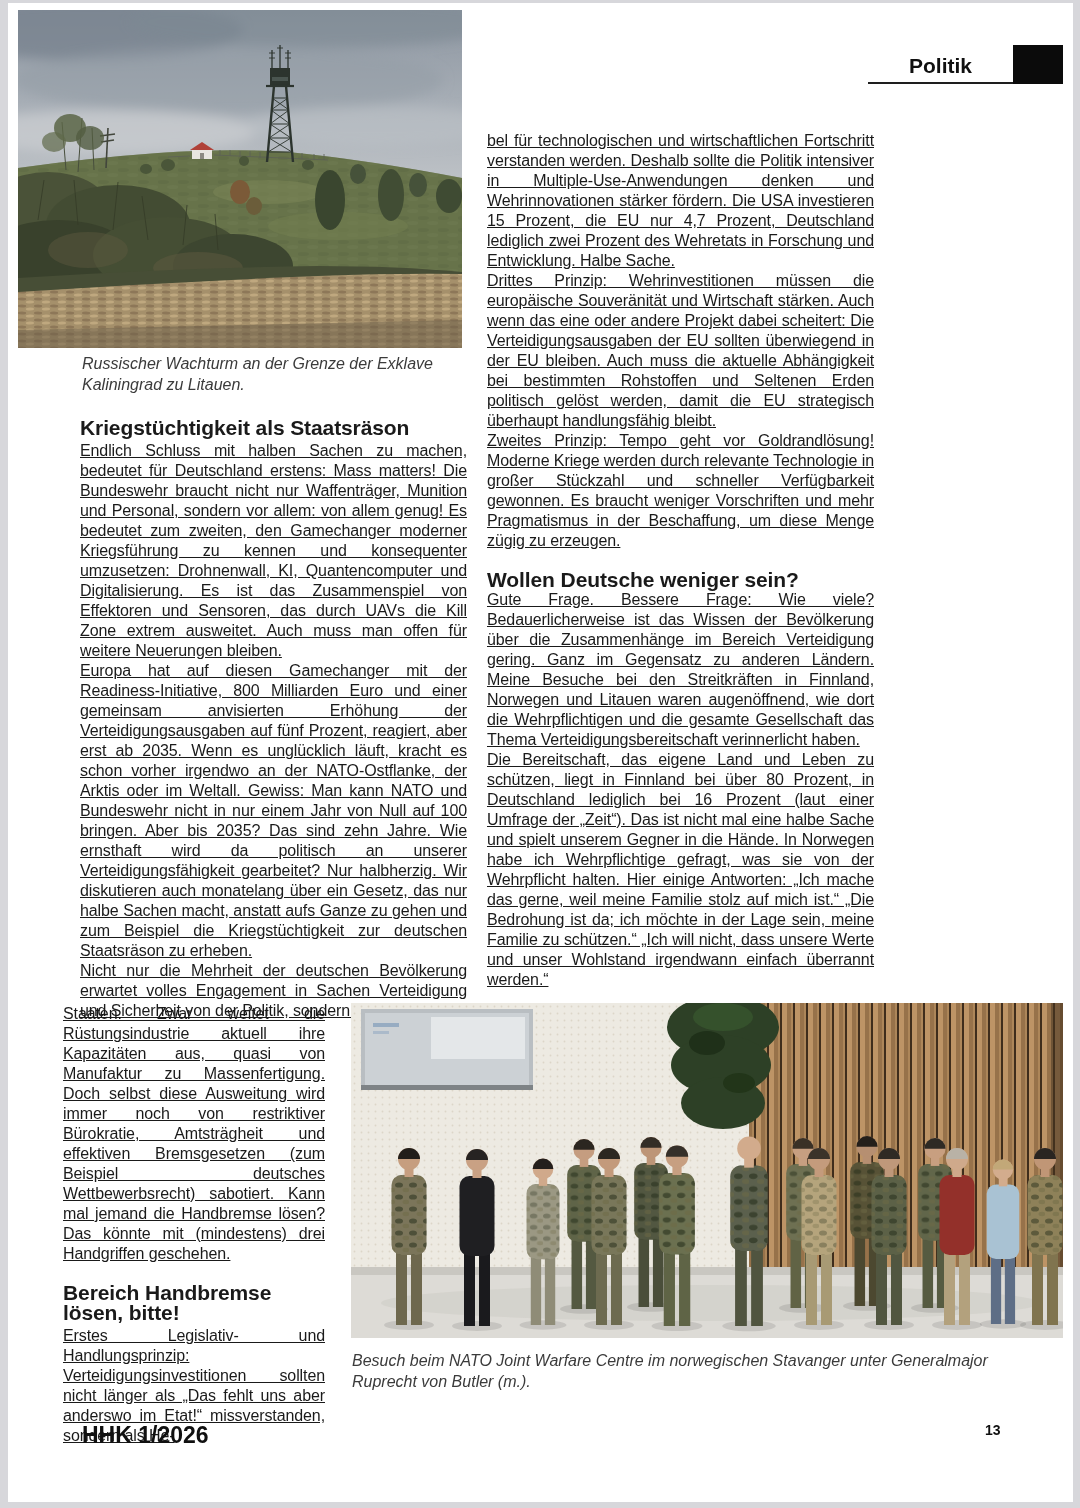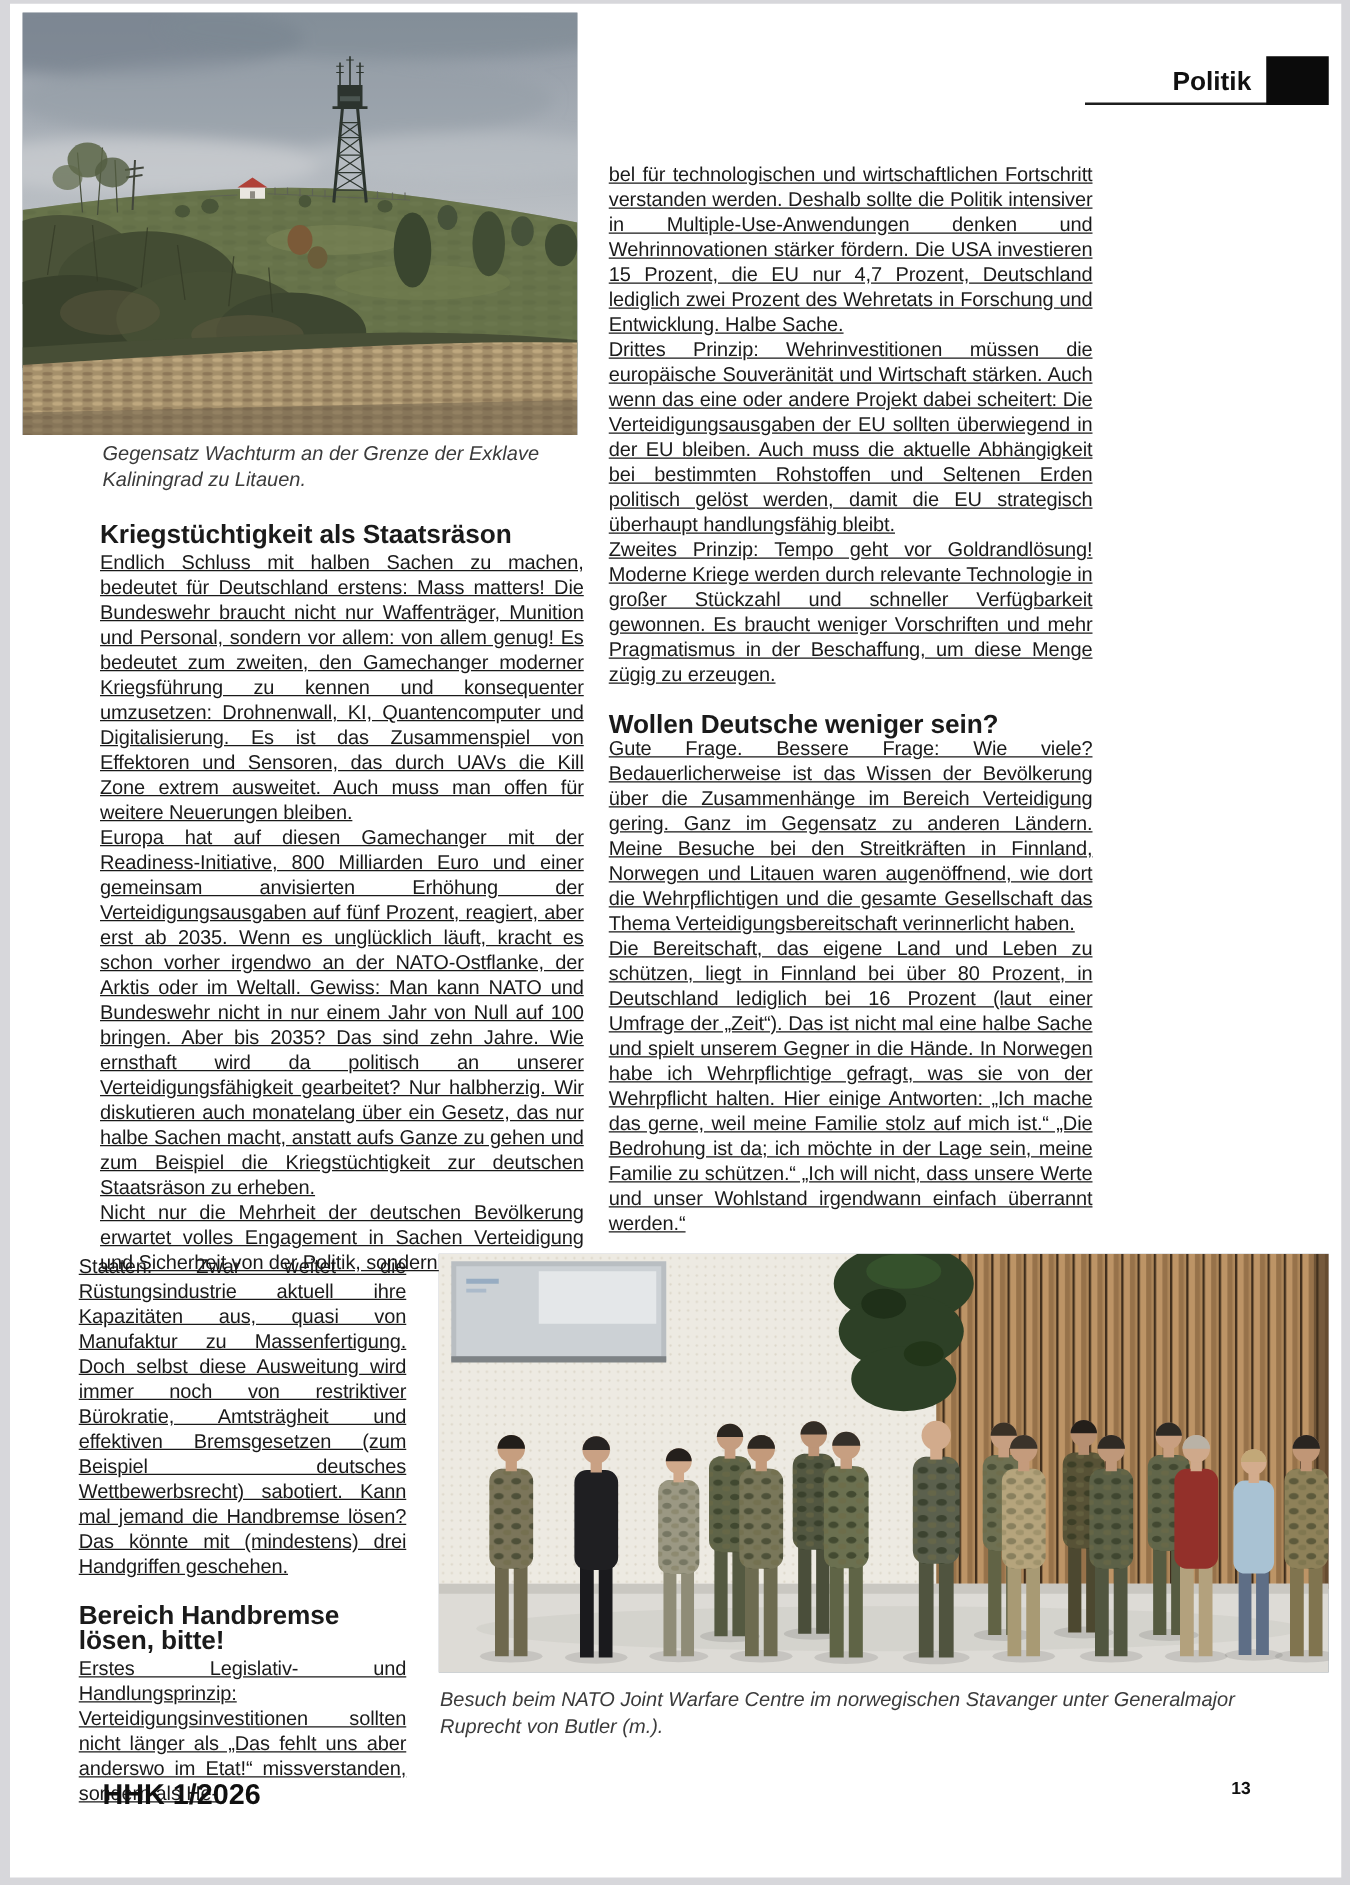--- a/index.html
+++ b/index.html
@@ -23,21 +23,21 @@
 
   .col { position:absolute; font-size:16px; line-height:20px; color:#1a1a1a;
          text-align:justify; -webkit-hyphens:auto; hyphens:auto; letter-spacing:-0.1px; }
   .col p { margin:0;text-decoration:underline; }
   .col h3, .col .h3 { font-size:21px; line-height:20px; font-weight:bold; margin:0 0 3px; text-align:left; }
   .col .h-gap { margin-top:19px; margin-bottom:0; }
   .col-left-wide   { left:80px;  top:418px;  width:387px; }
   .col-left-narrow { left:63px;  top:1004px; width:262px; }
   .col-right       { left:487px; top:131px;  width:387px; }
 
-  .politik { position:absolute; top:53px; left:880px; width:121px; text-align:right;
+  .politik { position:absolute; top:53px; left:880px; width:121px; text-align:center;
              font-weight:bold; font-size:21px; line-height:26px; color:#101010; }
   .hrule { position:absolute; left:868px; top:82px; width:146px; height:2px; background:#1e1e1e; }
   .hbox  { position:absolute; left:1013px; top:45px; width:50px; height:39px; background:#0b0b0b; }
 
   .footer-issue { position:absolute; left:82px;  top:1422px; font-weight:bold; font-size:23px; color:#101010; }
   .footer-page  { position:absolute; left:985px; top:1422px; font-weight:bold; font-size:14px; color:#101010; }
 </style>
 </head>
 <body>
 
@@ -143,21 +143,21 @@
         <ellipse cx="215" cy="256" rx="60" ry="32" fill="#3d4630"></ellipse>
         <path d="M20,210 l6,-40 M60,215 l-4,-45 M95,220 l5,-48 M130,230 l-6,-44 M165,235 l4,-40 M200,240 l-3,-36" stroke="#343b27" stroke-width="1" fill="none" opacity="0.8"></path>
         <ellipse cx="70" cy="240" rx="40" ry="18" fill="#5c573d" opacity="0.5"></ellipse>
         <ellipse cx="180" cy="258" rx="45" ry="16" fill="#5f5a40" opacity="0.5"></ellipse>
       </g>
       <path d="M0,268 Q150,258 300,256 Q380,256 444,262 L444,276 L0,286 Z" fill="#474e36"></path>
       <path d="M0,282 Q150,272 300,266 Q380,263 444,264 L444,338 L0,338 Z" fill="url(#furrow)"></path>
       <path d="M0,320 L444,310 L444,338 L0,338 Z" fill="#6f604a" opacity="0.55"></path>
     </svg>
   </figure>
-  <div class="cap cap-top">Gegensatz Wachturm an der Grenze der Exklave Kaliningrad zu Litauen.</div>
+  <div class="cap cap-top">Russischer Wachturm an der Grenze der Exklave Kaliningrad zu Litauen.</div>
 
   <section class="col col-left-wide">
     <h3>Kriegstüchtigkeit als Staatsräson</h3>
     <p>Endlich Schluss mit halben Sachen zu machen, bedeutet für Deutschland erstens: Mass matters! Die Bundeswehr braucht nicht nur Waffenträger, Munition und Personal, sondern vor allem: von allem genug! Es bedeutet zum zweiten, den Gamechanger moderner Kriegsführung zu kennen und konsequenter umzusetzen: Drohnenwall, KI, Quantencomputer und Digitalisierung. Es ist das Zusammenspiel von Effektoren und Sensoren, das durch UAVs die Kill Zone extrem ausweitet. Auch muss man offen für weitere Neuerungen bleiben.</p>
     <p>Europa hat auf diesen Gamechanger mit der Readiness-Initiative, 800 Milliarden Euro und einer gemeinsam anvisierten Erhöhung der Verteidigungsausgaben auf fünf Prozent, reagiert, aber erst ab 2035. Wenn es unglücklich läuft, kracht es schon vorher irgendwo an der NATO-Ostflanke, der Arktis oder im Weltall. Gewiss: Man kann NATO und Bundeswehr nicht in nur einem Jahr von Null auf 100 bringen. Aber bis 2035? Das sind zehn Jahre. Wie ernsthaft wird da politisch an unserer Verteidigungsfähigkeit gearbeitet? Nur halbherzig. Wir diskutieren auch monatelang über ein Gesetz, das nur halbe Sachen macht, anstatt aufs Ganze zu gehen und zum Beispiel die Kriegstüchtigkeit zur deutschen Staatsräson zu erheben.</p>
     <p>Nicht nur die Mehrheit der deutschen Bevölkerung erwartet volles Engagement in Sachen Verteidigung und Sicherheit von der Politik, sondern auch die NATO-</p>
   </section>
 
   <section class="col col-left-narrow">
     <p>Staaten. Zwar weitet die Rüstungsindustrie aktuell ihre Kapazitäten aus, quasi von Manufaktur zu Massenfertigung. Doch selbst diese Ausweitung wird immer noch von restriktiver Bürokratie, Amtsträgheit und effektiven Bremsgesetzen (zum Beispiel deutsches Wettbewerbsrecht) sabotiert. Kann mal jemand die Handbremse lösen? Das könnte mit (mindestens) drei Handgriffen geschehen.</p>

